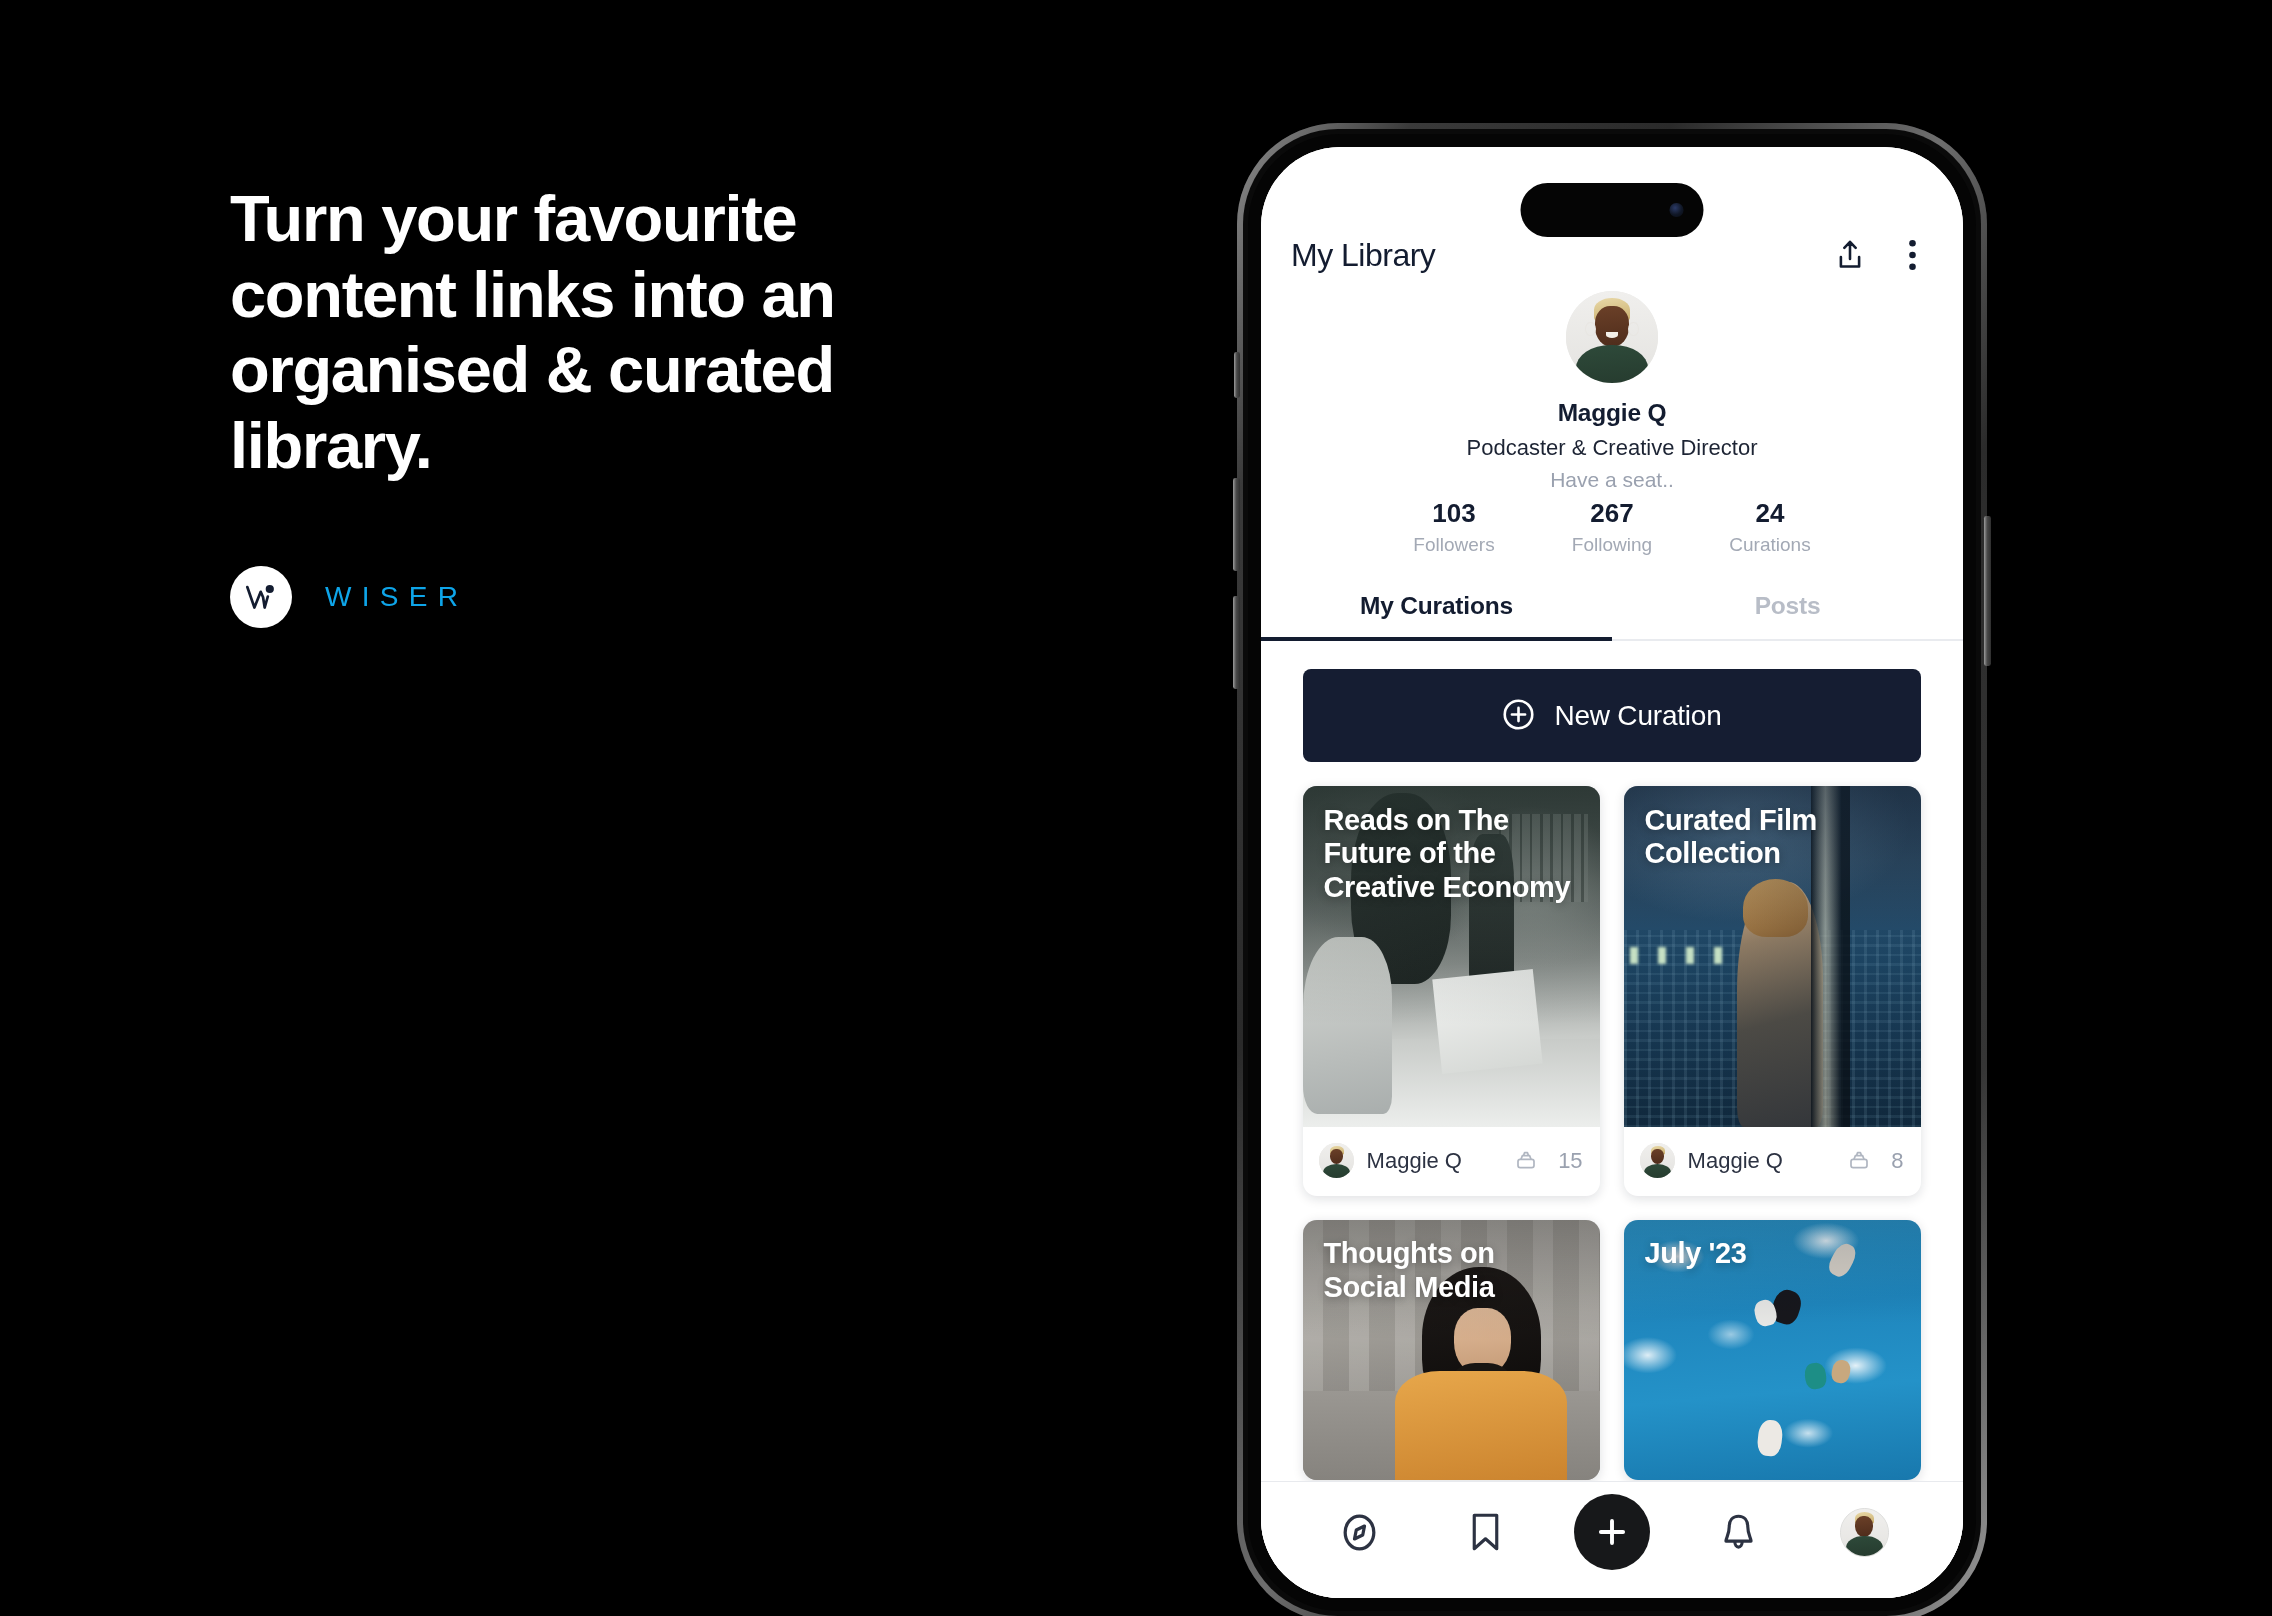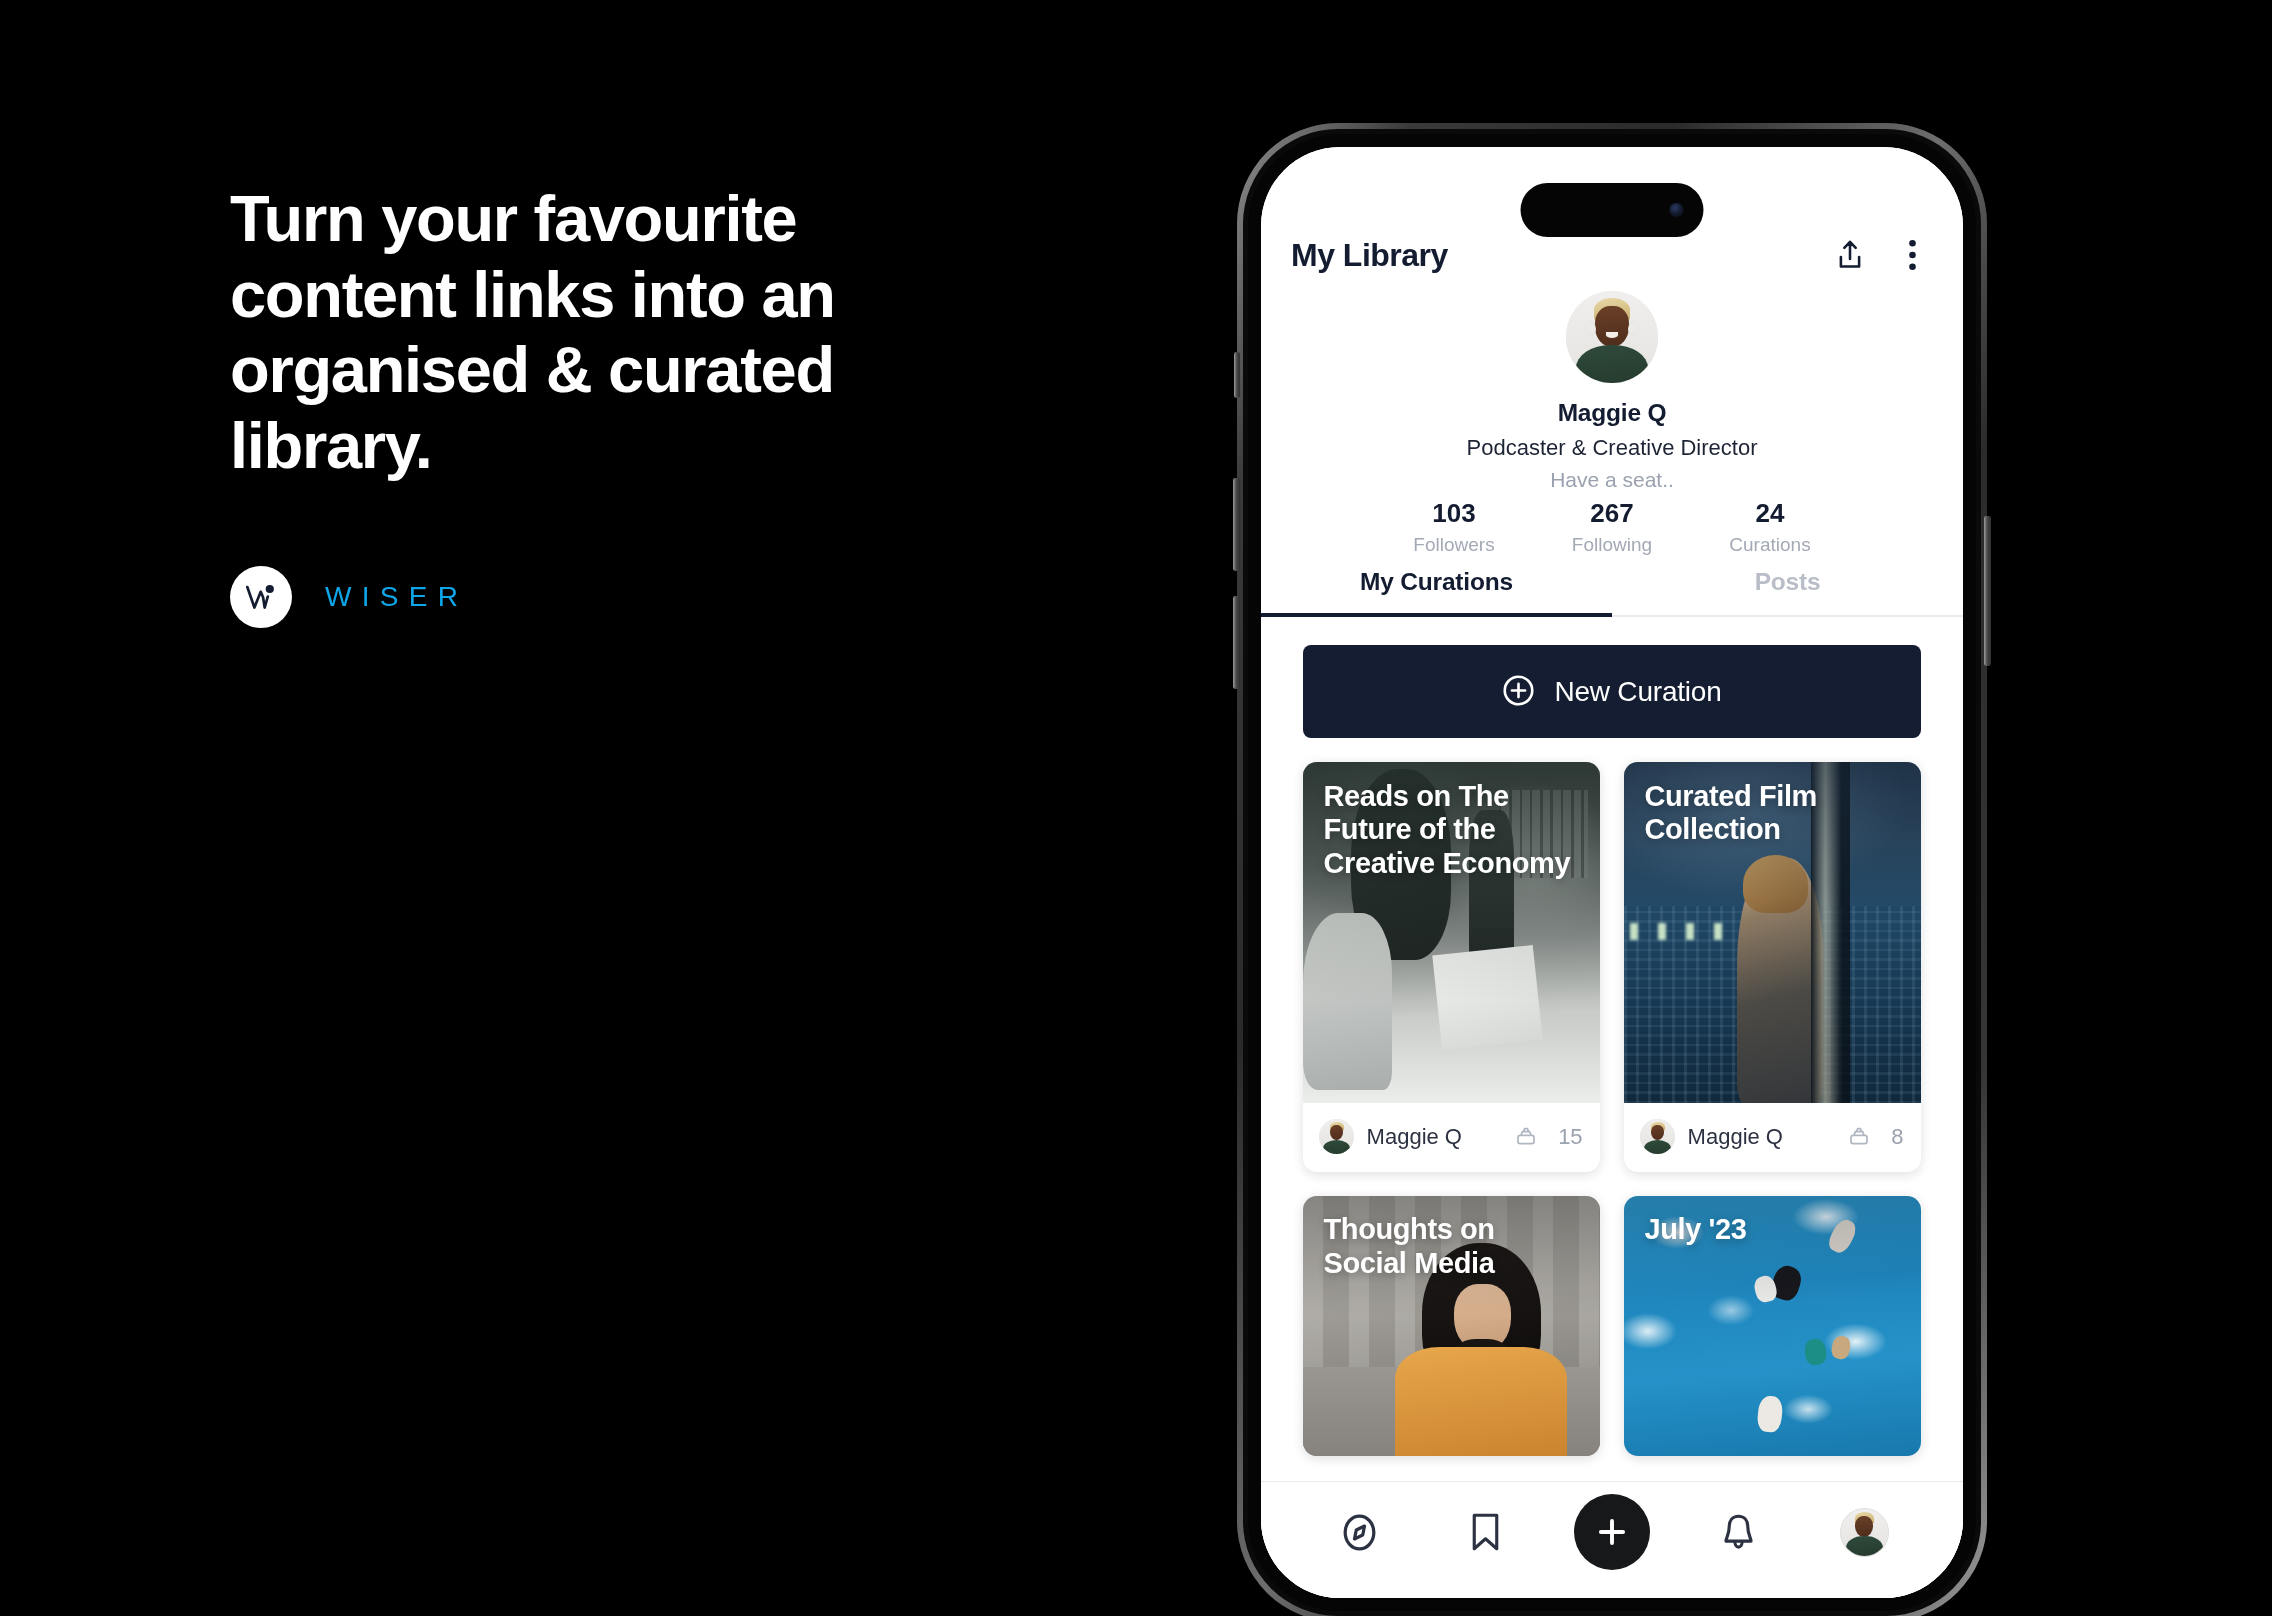--- a/index.html
+++ b/index.html
@@ -66,36 +66,36 @@
   .island-cam { width:13.4px; height:13.4px; border-radius:50%;
     background:radial-gradient(circle at 40% 35%,#2b3a66 0%,#101726 55%,#080b12 100%); }
 
   
   .app { position:absolute; inset:0; display:flex; flex-direction:column; background:#fff; }
 
   .app-header {
     display:flex; align-items:center; justify-content:space-between;
     padding:89px 24px 0 30px; flex:none;
   }
-  .app-title { font-size:32px; font-weight:700; color:#131c30; letter-spacing:-0.5px; }
+  .app-title { font-size:32px; font-weight:400; color:#131c30; letter-spacing:-0.5px; }
   .header-actions { display:flex; align-items:center; gap:24px; padding-right:8px; }
   .icon-btn { width:38px; height:38px; display:flex; align-items:center; justify-content:center; cursor:pointer; }
 
   .profile { display:flex; flex-direction:column; align-items:center; padding-top:17.4px; flex:none; }
   .avatar-lg { width:92px; height:92px; border-radius:50%; overflow:hidden; background:#e9e9e7; position:relative; }
   .pname { margin-top:16px; font-size:24.5px; font-weight:700; color:#131c30; letter-spacing:-0.2px; }
   .prole { margin-top:8px; font-size:22px; color:#1d2434; }
   .pbio  { margin-top:7px; font-size:21px; color:#9aa1af; }
 
   .stats { display:flex; justify-content:center; gap:0; margin-top:6px; width:100%; }
   .stat { width:158px; text-align:center; }
   .stat-num { font-size:26px; font-weight:700; color:#131c30; }
   .stat-lbl { font-size:19px; color:#a3a9b5; margin-top:4.7px; }
 
-  .tabs { display:flex; margin-top:12px; flex:none; position:relative; }
+  .tabs { display:flex; margin-top:36px; flex:none; position:relative; }
   .tab { flex:1; text-align:center; font-size:24.5px; font-weight:700;
          padding-bottom:17.4px; cursor:pointer; letter-spacing:-0.2px; }
   .tab.active { color:#131c30; border-bottom:4px solid #131c30; }
   .tab.inactive { color:#b8bdc7; border-bottom:2.4px solid #e9ebef; }
 
   .content { flex:1; overflow:hidden; padding:0 42px; position:relative; }
 
   .new-curation {
     margin-top:28px; height:93px; background:#151d32; border-radius:8px;
     display:flex; align-items:center; justify-content:center; gap:19px; cursor:pointer;

